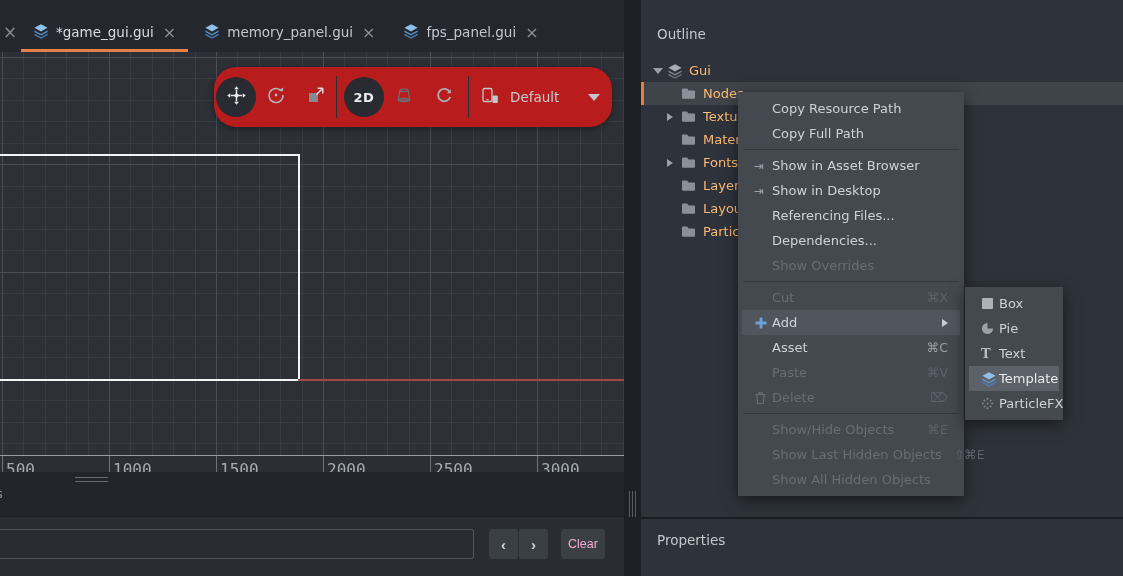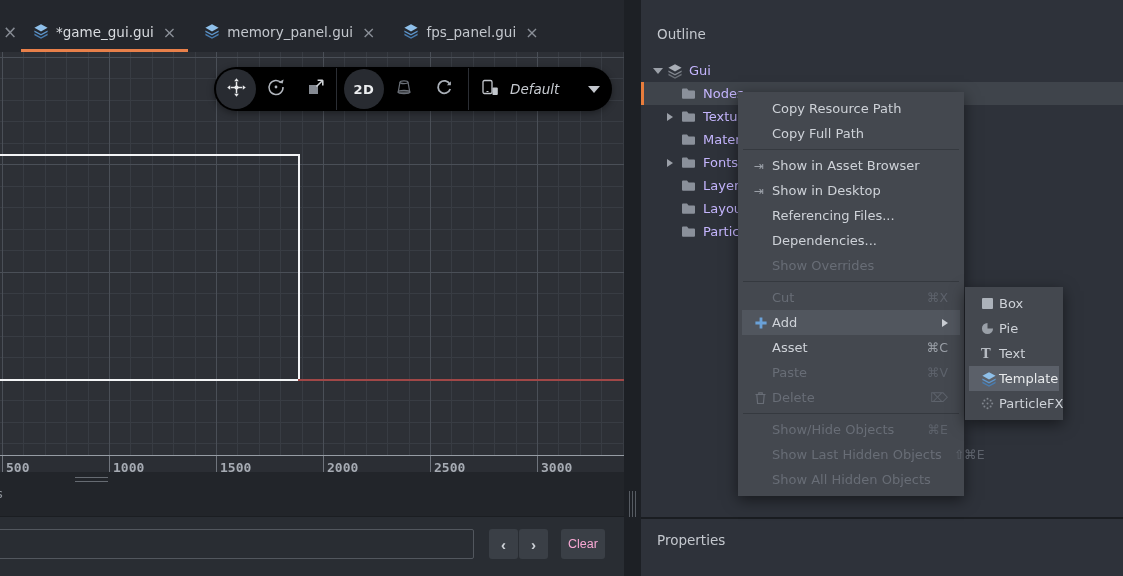--- a/index.html
+++ b/index.html
@@ -24,38 +24,38 @@
     background-image:
       repeating-linear-gradient(to right, #4a4f57 0 1px, transparent 1px 107px),
       repeating-linear-gradient(to bottom, #4a4f57 0 1px, transparent 1px 107.3px),
       repeating-linear-gradient(to right, #383c43 0 1px, transparent 1px 21.4px),
       repeating-linear-gradient(to bottom, #383c43 0 1px, transparent 1px 21.46px);
     background-position:2px 5px; overflow:hidden; }
   #gui-bounds { position:absolute; left:-6px; top:102px; width:306px; height:227px;
     border:2px solid #f3f4f6; }
   #x-axis-line { position:absolute; left:298px; top:327px; width:326px; height:2px; background:#a04747; }
 
-  #toolbar { position:absolute; left:214px; top:67px; width:398px; height:44px; border-radius:22px;
-    background:#000000; box-shadow:0 2px 7px rgba(0,0,0,.38); display:flex; align-items:center;
+  #toolbar { position:absolute; left:214px; top:67px; width:398px; height:60px; border-radius:22px;
+    background:#b91c1c; box-shadow:0 2px 7px rgba(0,0,0,.38); display:flex; align-items:center;
     padding-left:2px; }
   .tbtn { width:40px; height:40px; display:flex; align-items:center; justify-content:center;
     flex:none; }
   .tbtn.active { background:#282b31; border-radius:50%; }
   .tdiv { width:1px; height:42px; background:#2b2e34; flex:none; }
   #toggle-2d { color:#eceef0; font-weight:bold; font-size:13px; letter-spacing:.5px; }
-  #camera-profile { display:flex; align-items:center; flex:none;font-style:italic; }
+  #camera-profile { display:flex; align-items:center; flex:none; }
   #profile-label { color:#c6cad0; font-size:13.5px; margin-left:10px; }
   .caret-down { width:0; height:0; border-left:6px solid transparent; border-right:6px solid transparent;
     border-top:7px solid #c3c7cd; margin-left:29px; }
 
   #h-ruler { position:absolute; left:0; top:455px; width:624px; height:17px; background:#2b2e34;
     border-top:1px solid #969ca4; overflow:hidden; }
   .rtick { position:absolute; top:0; height:17px; border-left:1px solid #70757d; }
   .rtick span { position:absolute; left:3px; top:4px; font-family:"DejaVu Sans Mono","Liberation Mono",monospace;
-    font-size:13px; color:#a6abb3;font-weight:bold; }
+    font-size:16px; color:#a6abb3; }
   #ruler-grip { position:absolute; left:75px; top:477px; width:33px; }
   #ruler-grip div { height:1px; background:#666b72; margin-bottom:3px; }
   #console-fragment { position:absolute; left:-4px; top:486px; color:#8e939b; font-size:13px; }
 
   #console-toolbar { position:absolute; left:0; top:516px; width:624px; height:60px; background:#292d33;
     border-top:1px solid #1b1e22; }
   #console-search { position:absolute; left:-8px; top:12px; width:482px; height:30px;
     background:transparent; border:1px solid #52575e; border-radius:2px; color:#d4d7db;
     font-size:13px; padding:0 8px; outline:none; }
   .nav-btn { position:absolute; top:12px; width:29px; height:30px; background:#3a3f46; border:none;
@@ -68,21 +68,21 @@
   
   #gutter { position:absolute; left:624px; top:0; width:17px; height:576px; background:#1d2025; }
   #splitter-grip { position:absolute; left:629px; top:491px; display:flex; gap:2px; }
   #splitter-grip div { width:1px; height:26px; background:#565b62; }
 
   
   #right-panel { position:absolute; left:641px; top:0; width:482px; height:576px; background:#2e323a; }
   .panel-title { position:absolute; left:16px; color:#c4c8ce; font-size:13.5px; }
   #outline-title { top:26px; }
   #outline-tree { position:absolute; left:0; top:59px; width:100%; }
-  .tree-row { height:23px; display:flex; align-items:center; font-size:13px; color:#c4b5fd;
+  .tree-row { height:23px; display:flex; align-items:center; font-size:13px; color:#fdba74;
     padding-left:12px; }
   .tree-row.child { padding-left:26px; }
   .tree-row.selected { background:#3f444b; box-shadow:inset 3px 0 0 var(--selection); }
   .arrow-box { width:14px; flex:none; display:flex; align-items:center; }
   .tri-down { width:0; height:0; border-left:5px solid transparent; border-right:5px solid transparent;
     border-top:6px solid #9ba0a8; }
   .tri-right { width:0; height:0; border-top:4.5px solid transparent; border-bottom:4.5px solid transparent;
     border-left:6px solid #9ba0a8; }
   .tree-icon { width:16px; height:16px; flex:none; margin-right:6px; display:flex; align-items:center; }
   #properties-divider { position:absolute; left:0; top:517px; width:100%; height:2px; background:#1a1d21; }

